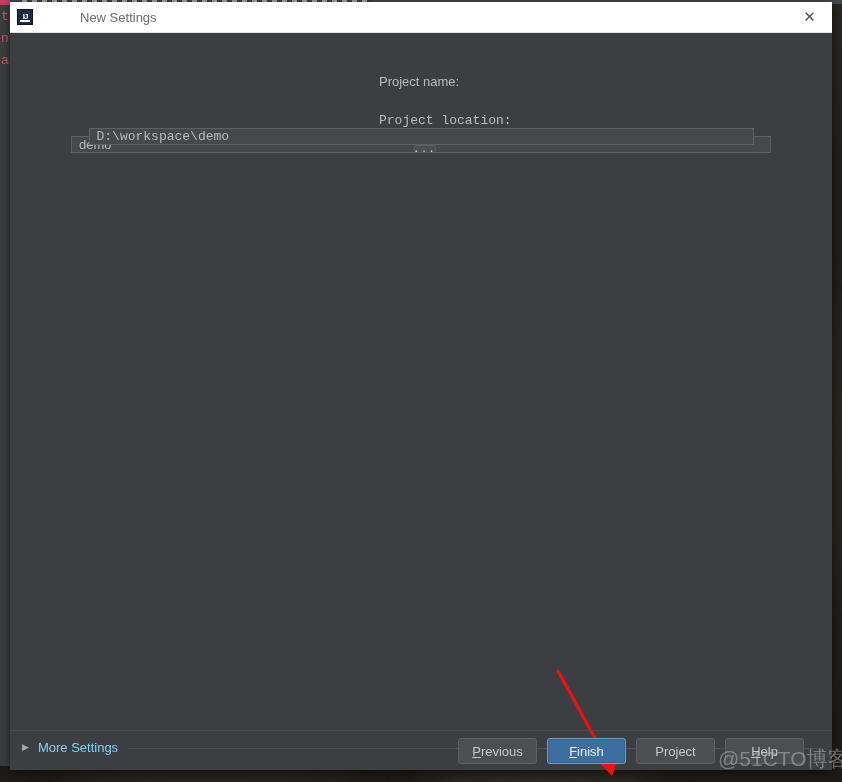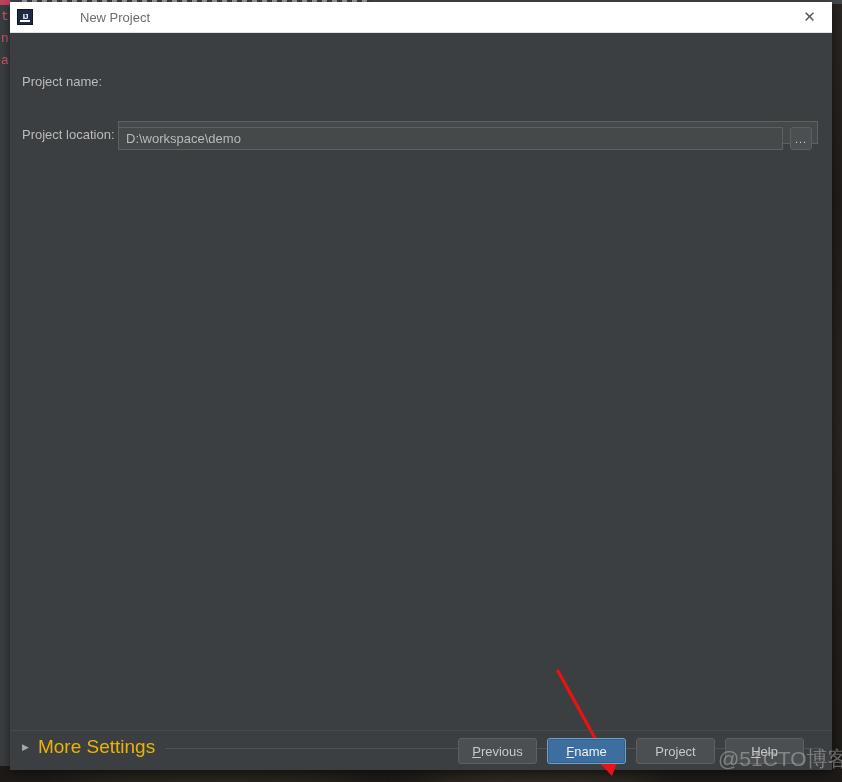--- a/index.html
+++ b/index.html
@@ -142,24 +142,25 @@
     position: relative;
     height: 738px;
   }
 
   .form-row {
     position: absolute;
     left: 0;
     width: 822px;
     height: 22px;
     display: flex;
-    align-items: flex-start;
+    align-items: center;
+    flex-direction: column;
   }
   #row-name     { top: 41px; }
-  #row-location { top: 94px; }
+  #row-location { top: 80px; font-family: Liberation Mono, monospace; }
 
   .form-label {
     color: #bbbbbb;
     font-size: 13px;
     width: 96px;
     margin-left: 12px;
     white-space: nowrap;
   }
   .text-field {
     background: #45494a;
@@ -203,22 +204,22 @@
     align-items: center;
     cursor: pointer;
   }
   #more-settings-arrow {
     color: #a7a7a7;
     font-size: 9px;
     margin-right: 9px;
     line-height: 10px;
   }
   #more-settings-label {
-    color: #eab308;
-    font-size: 19px;
+    color: #7dd3fc;
+    font-size: 13px;
     white-space: nowrap;
   }
   #more-settings-rule {
     flex: 1;
     height: 1px;
     background: #4e5254;
     margin-left: 10px;
     margin-top: 2px;
   }
 
@@ -300,21 +301,21 @@
   <div id="top-pink"></div>
 </div>
 
 <div id="dialog">
 
   <div id="titlebar">
     <div id="app-icon">
       <div class="ij-letters">IJ</div>
       <div class="ij-bar"></div>
     </div>
-    <div id="title-text">New Project</div>
+    <div id="title-text">New Settings</div>
     <div id="close-btn">✕</div>
   </div>
 
   <div id="dialog-body">
 
     <div class="form-row" id="row-name">
       <div class="form-label">Project name:</div>
       <div class="text-field" id="field-name">demo</div>
     </div>
 
@@ -335,21 +336,21 @@
       <polygon points="82,118 62,97 92,92" fill="#ee1111"></polygon>
     </svg>
 
     <div id="button-bar">
       <div class="dlg-btn">
         <span class="mn">P</span>
           <span>revious</span>
       </div>
       <div class="dlg-btn primary">
         <span class="mn">F</span>
-          <span>name</span>
+          <span>inish</span>
       </div>
       <div class="dlg-btn">Project</div>
       <div class="dlg-btn">
         <span class="mn">H</span>
           <span>elp</span>
       </div>
     </div>
 
   </div>
 </div>

